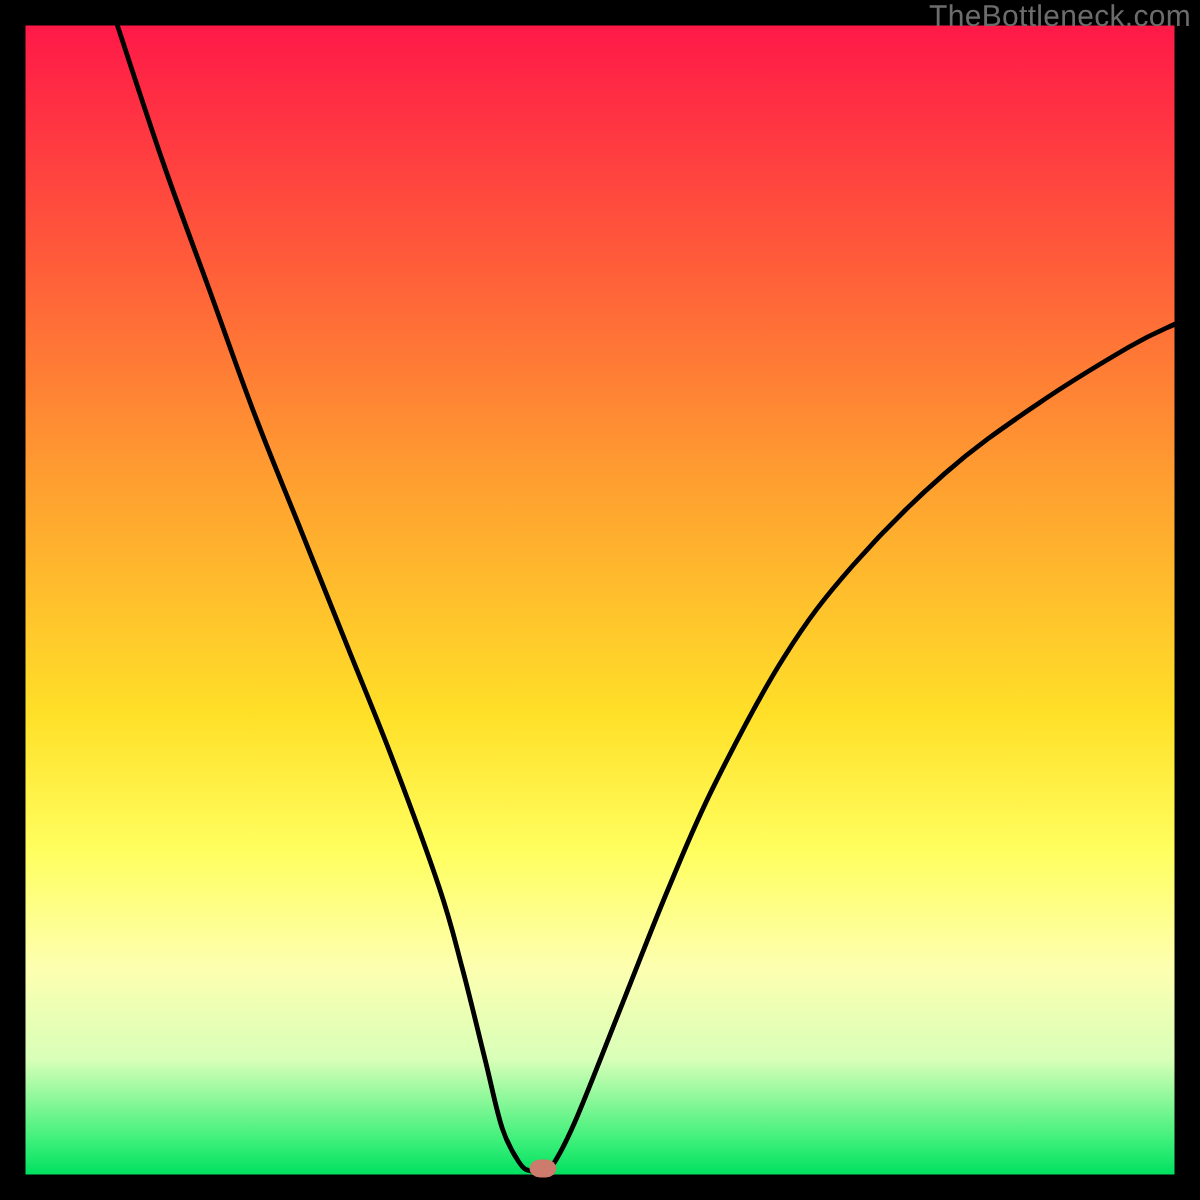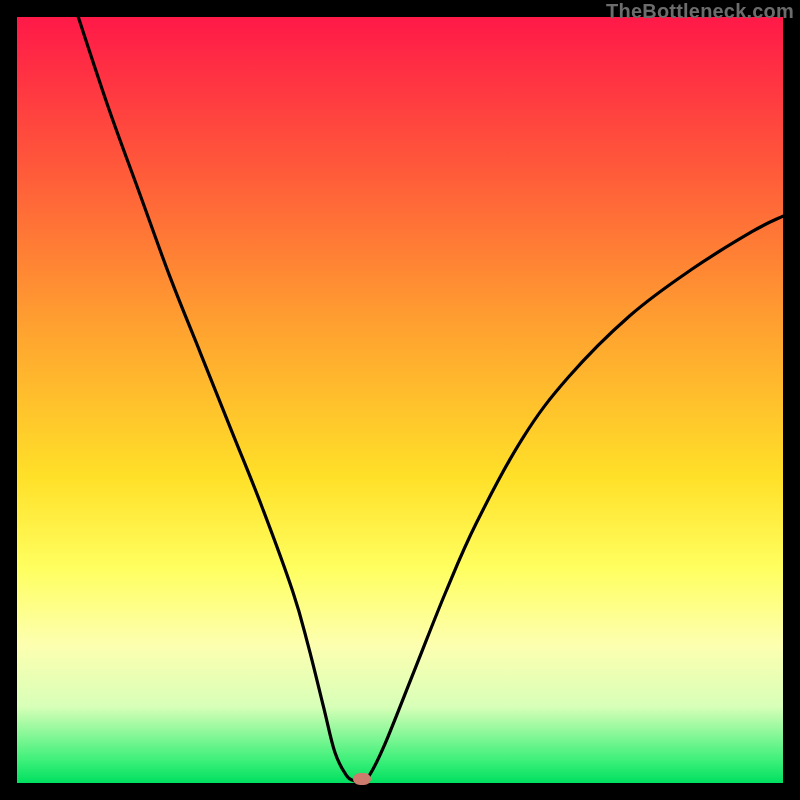--- a/index.html
+++ b/index.html
@@ -28,21 +28,21 @@
       #d8ffb8 90%,
       #3ef07a 97%,
       #00e060 100%
     );
   }
   .watermark {
     position: absolute;
     top: 0;
     right: 6px;
     font-size: 20px;
-    font-weight: 700;
+    font-weight: 400;
     color: #6c6c6c;
     letter-spacing: 0.2px;
     z-index: 5;
   }
   svg.curve {
     position: absolute;
     left: 0;
     top: 0;
     width: 766px;
     height: 766px;

